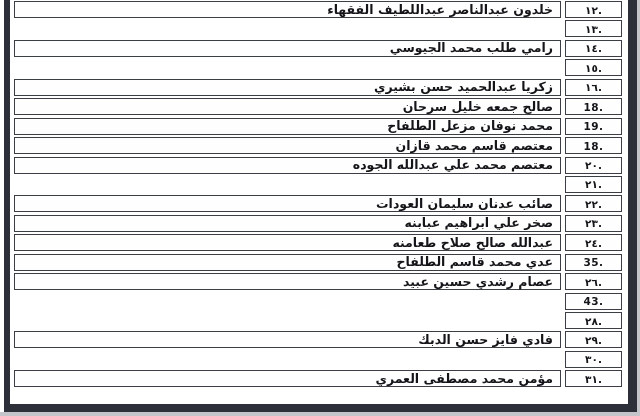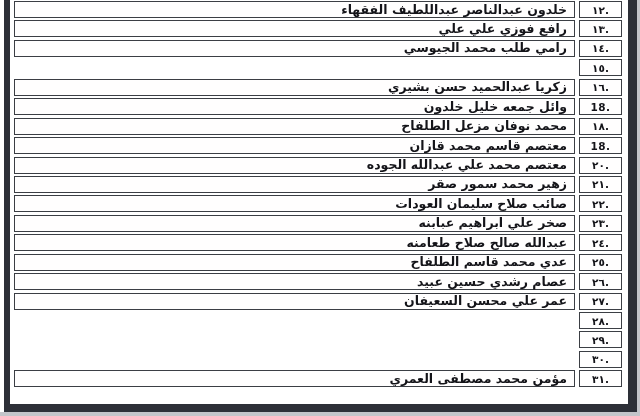--- a/index.html
+++ b/index.html
@@ -67,21 +67,21 @@
   .cell {
     border: 1.5px solid var(--line, #3b3e44);
     background: #fffefe;
     box-sizing: border-box;
     display: flex;
     align-items: center;
     color: var(--ink, #141419);
     font-weight: bold;
   }
   .num-cell {
-    width: 43px;
+    width: 57px;
     direction: ltr;
     justify-content: center;
     font-size: 10.5px;
     letter-spacing: 0.5px;
   }
   .name-cell {
     flex: 1;
     justify-content: flex-start; 
     padding: 0 7px 1px 16px;
     font-size: 12.5px;
@@ -98,98 +98,96 @@
   <div class="edge-bottom"></div>
 
   <div class="roster" id="roster">
     <div class="row">
       <div class="cell num-cell">١٢.</div>
       <div class="cell name-cell">خلدون عبدالناصر عبداللطيف الفقهاء</div>
     </div>
 
     <div class="row">
       <div class="cell num-cell">١٣.</div>
-      <div class="cell name-cell">رافع فوزي علي علي</div>
     </div>
 
     <div class="row">
       <div class="cell num-cell">١٤.</div>
       <div class="cell name-cell">رامي طلب محمد الجيوسي</div>
     </div>
 
     <div class="row">
       <div class="cell num-cell">١٥.</div>
     </div>
 
     <div class="row">
       <div class="cell num-cell">١٦.</div>
       <div class="cell name-cell">زكريا عبدالحميد حسن بشيري</div>
     </div>
 
     <div class="row">
       <div class="cell num-cell">18.</div>
-      <div class="cell name-cell">وائل جمعه خليل خلدون</div>
+      <div class="cell name-cell">صالح جمعه خليل سرحان</div>
     </div>
 
     <div class="row">
-      <div class="cell num-cell">١٨.</div>
+      <div class="cell num-cell">19.</div>
       <div class="cell name-cell">محمد نوفان مزعل الطلفاح</div>
     </div>
 
     <div class="row">
       <div class="cell num-cell">18.</div>
       <div class="cell name-cell">معتصم قاسم محمد قازان</div>
     </div>
 
     <div class="row">
       <div class="cell num-cell">٢٠.</div>
       <div class="cell name-cell">معتصم محمد علي عبدالله الجوده</div>
     </div>
 
     <div class="row">
       <div class="cell num-cell">٢١.</div>
-      <div class="cell name-cell">زهير محمد سمور صقر</div>
     </div>
 
     <div class="row">
       <div class="cell num-cell">٢٢.</div>
-      <div class="cell name-cell">صائب صلاح سليمان العودات</div>
+      <div class="cell name-cell">صائب عدنان سليمان العودات</div>
     </div>
 
     <div class="row">
       <div class="cell num-cell">٢٣.</div>
       <div class="cell name-cell">صخر علي ابراهيم عبابنه</div>
     </div>
 
     <div class="row">
       <div class="cell num-cell">٢٤.</div>
       <div class="cell name-cell">عبدالله صالح صلاح طعامنه</div>
     </div>
 
     <div class="row">
-      <div class="cell num-cell">٢٥.</div>
+      <div class="cell num-cell">35.</div>
       <div class="cell name-cell">عدي محمد قاسم الطلفاح</div>
     </div>
 
     <div class="row">
       <div class="cell num-cell">٢٦.</div>
       <div class="cell name-cell">عصام رشدي حسين عبيد</div>
     </div>
 
     <div class="row">
-      <div class="cell num-cell">٢٧.</div>
-      <div class="cell name-cell">عمر علي محسن السعيفان</div>
+      <div class="cell num-cell">43.</div>
     </div>
 
     <div class="row">
       <div class="cell num-cell">٢٨.</div>
     </div>
 
     <div class="row">
       <div class="cell num-cell">٢٩.</div>
+      <div class="cell name-cell">فادي فايز حسن الدبك</div>
     </div>
 
     <div class="row">
       <div class="cell num-cell">٣٠.</div>
     </div>
 
     <div class="row">
       <div class="cell num-cell">٣١.</div>
       <div class="cell name-cell">مؤمن محمد مصطفى العمري</div>
     </div>

